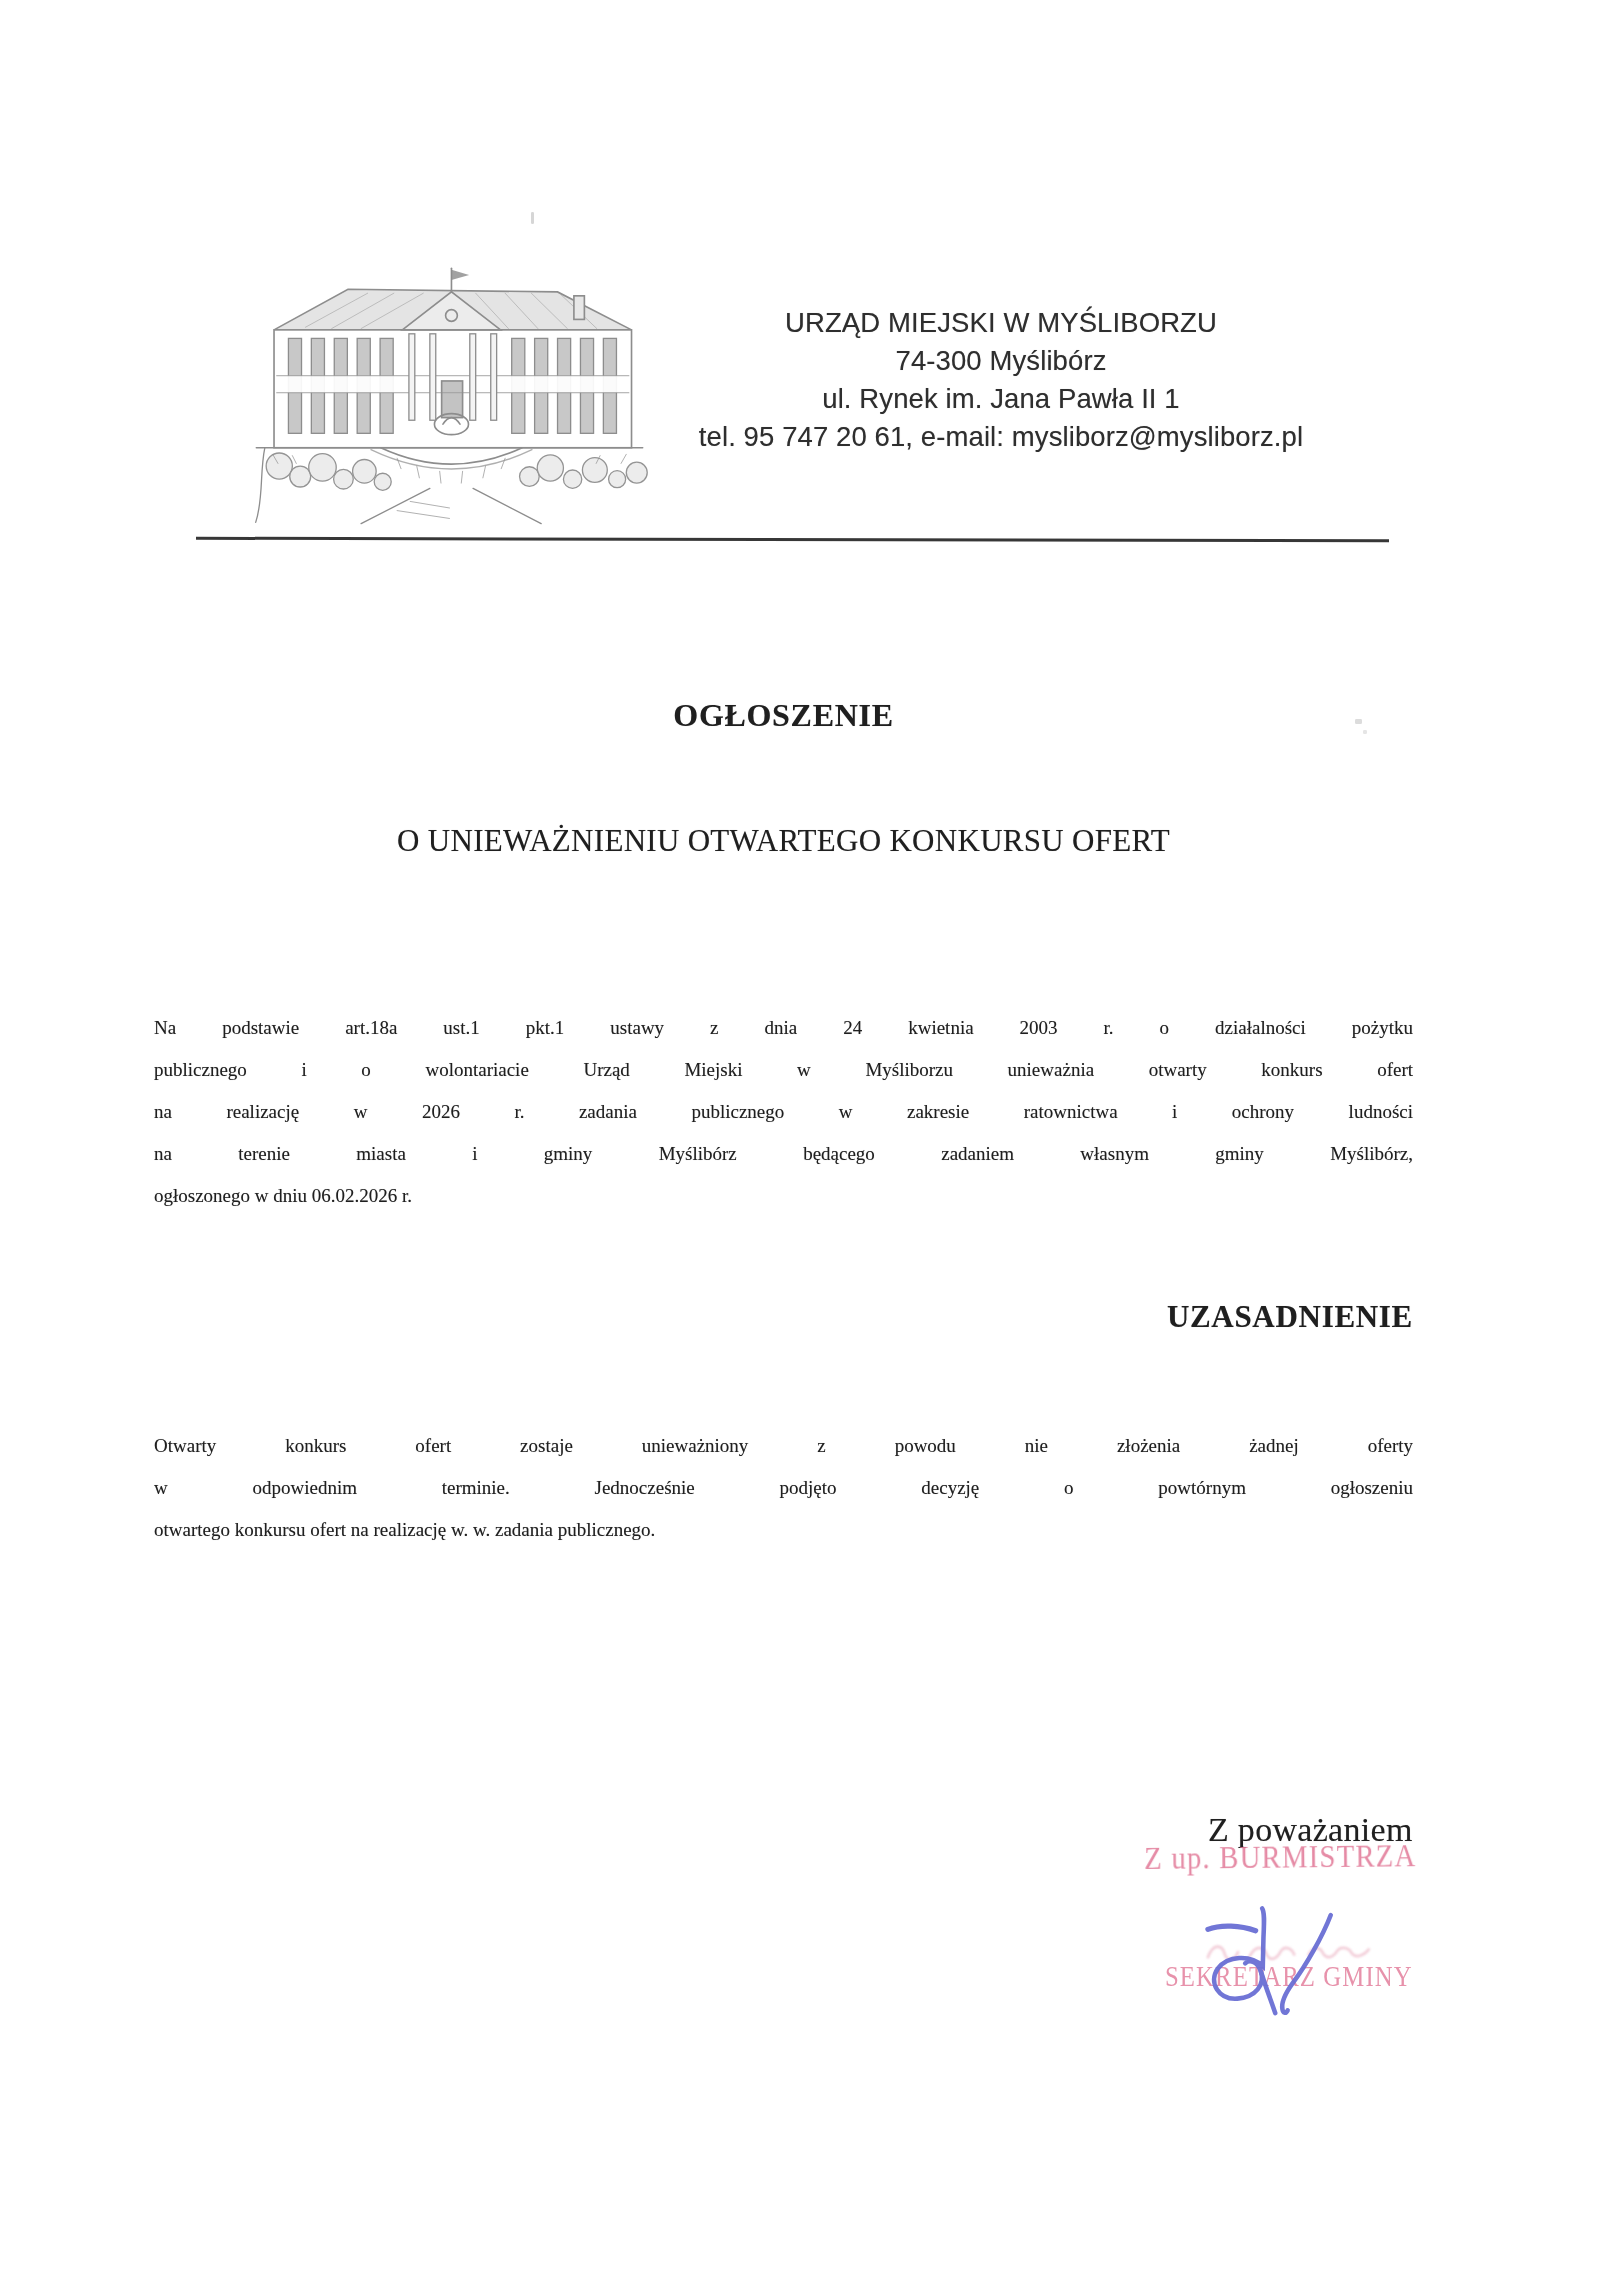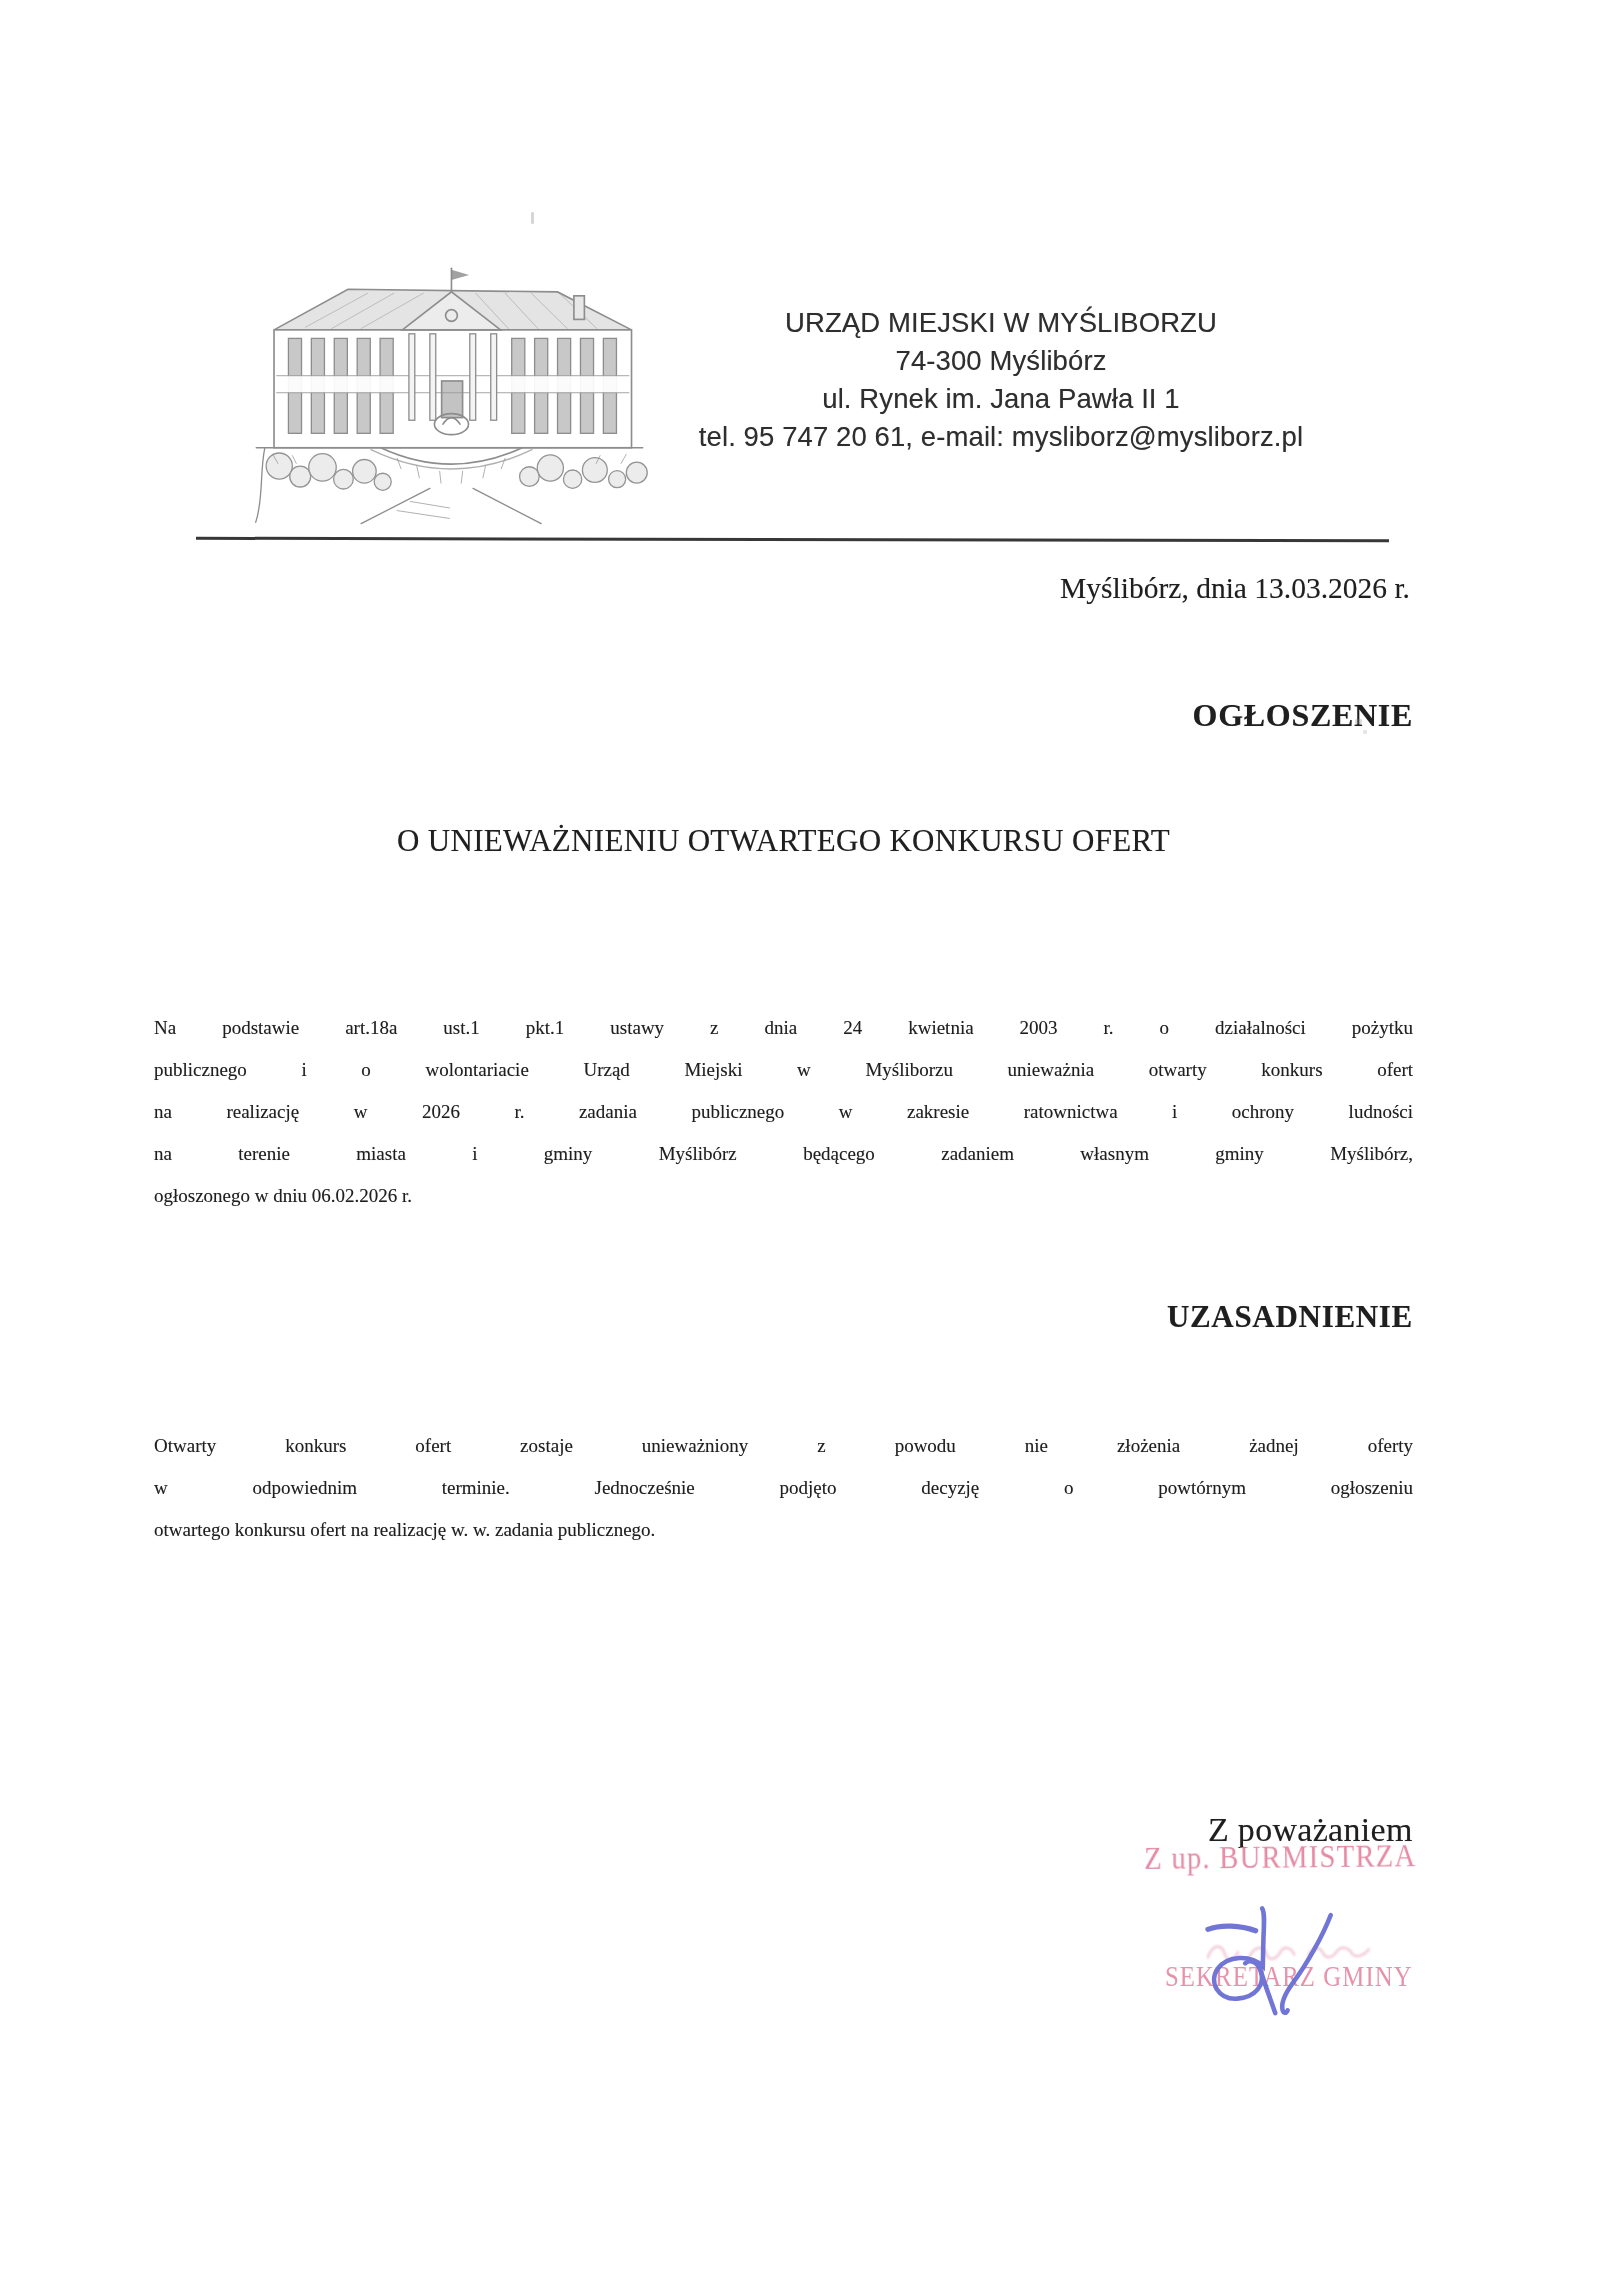--- a/index.html
+++ b/index.html
@@ -22,21 +22,21 @@
     position:absolute;left:196px;top:497px;width:1193px;height:2.6px;
     background:#262626;transform:rotate(.12deg);opacity:.92;
   }
 
   
   .date-line{
     position:absolute;left:916px;top:531px;width:494px;text-align:right;
     font-size:29.5px;
   }
   .doc-title{
-    position:absolute;left:154px;top:656px;width:1259px;text-align:right;
+    position:absolute;left:154px;top:656px;width:1259px;text-align:center;
     font-size:32px;font-weight:bold;letter-spacing:0.7px;
   }
   .doc-subtitle{
     position:absolute;left:154px;top:782px;width:1259px;text-align:center;
     font-size:31px;font-weight:normal;letter-spacing:0.3px;
   }
   .para{
     position:absolute;left:154px;width:1259px;
     font-size:19px;line-height:42px;
   }
@@ -148,21 +148,20 @@
 
   <div class="header-text scan">
     <div class="org">URZĄD MIEJSKI W MYŚLIBORZU</div>
     <div>74-300 Myślibórz</div>
     <div>ul. Rynek im. Jana Pawła II 1</div>
     <div>tel. 95 747 20 61, e-mail: mysliborz@mysliborz.pl</div>
   </div>
 
   <div class="divider"></div>
 
-  <div class="date-line scan">Myślibórz, dnia 13.03.2026 r.</div>
 
   <div class="doc-title scan">OGŁOSZENIE</div>
   <div class="doc-subtitle scan">O UNIEWAŻNIENIU OTWARTEGO KONKURSU OFERT</div>
 
   <div class="para para1 scan">
     <div class="ln">Na podstawie art.18a ust.1 pkt.1 ustawy z dnia 24 kwietnia 2003 r. o działalności pożytku</div>
     <div class="ln">publicznego i o wolontariacie Urząd Miejski w Myśliborzu unieważnia otwarty konkurs ofert</div>
     <div class="ln">na realizację w 2026 r. zadania publicznego w zakresie ratownictwa i ochrony ludności</div>
     <div class="ln">na terenie miasta i gminy Myślibórz będącego zadaniem własnym gminy Myślibórz,</div>
     <div class="ln last">ogłoszonego w dniu 06.02.2026 r.</div>

